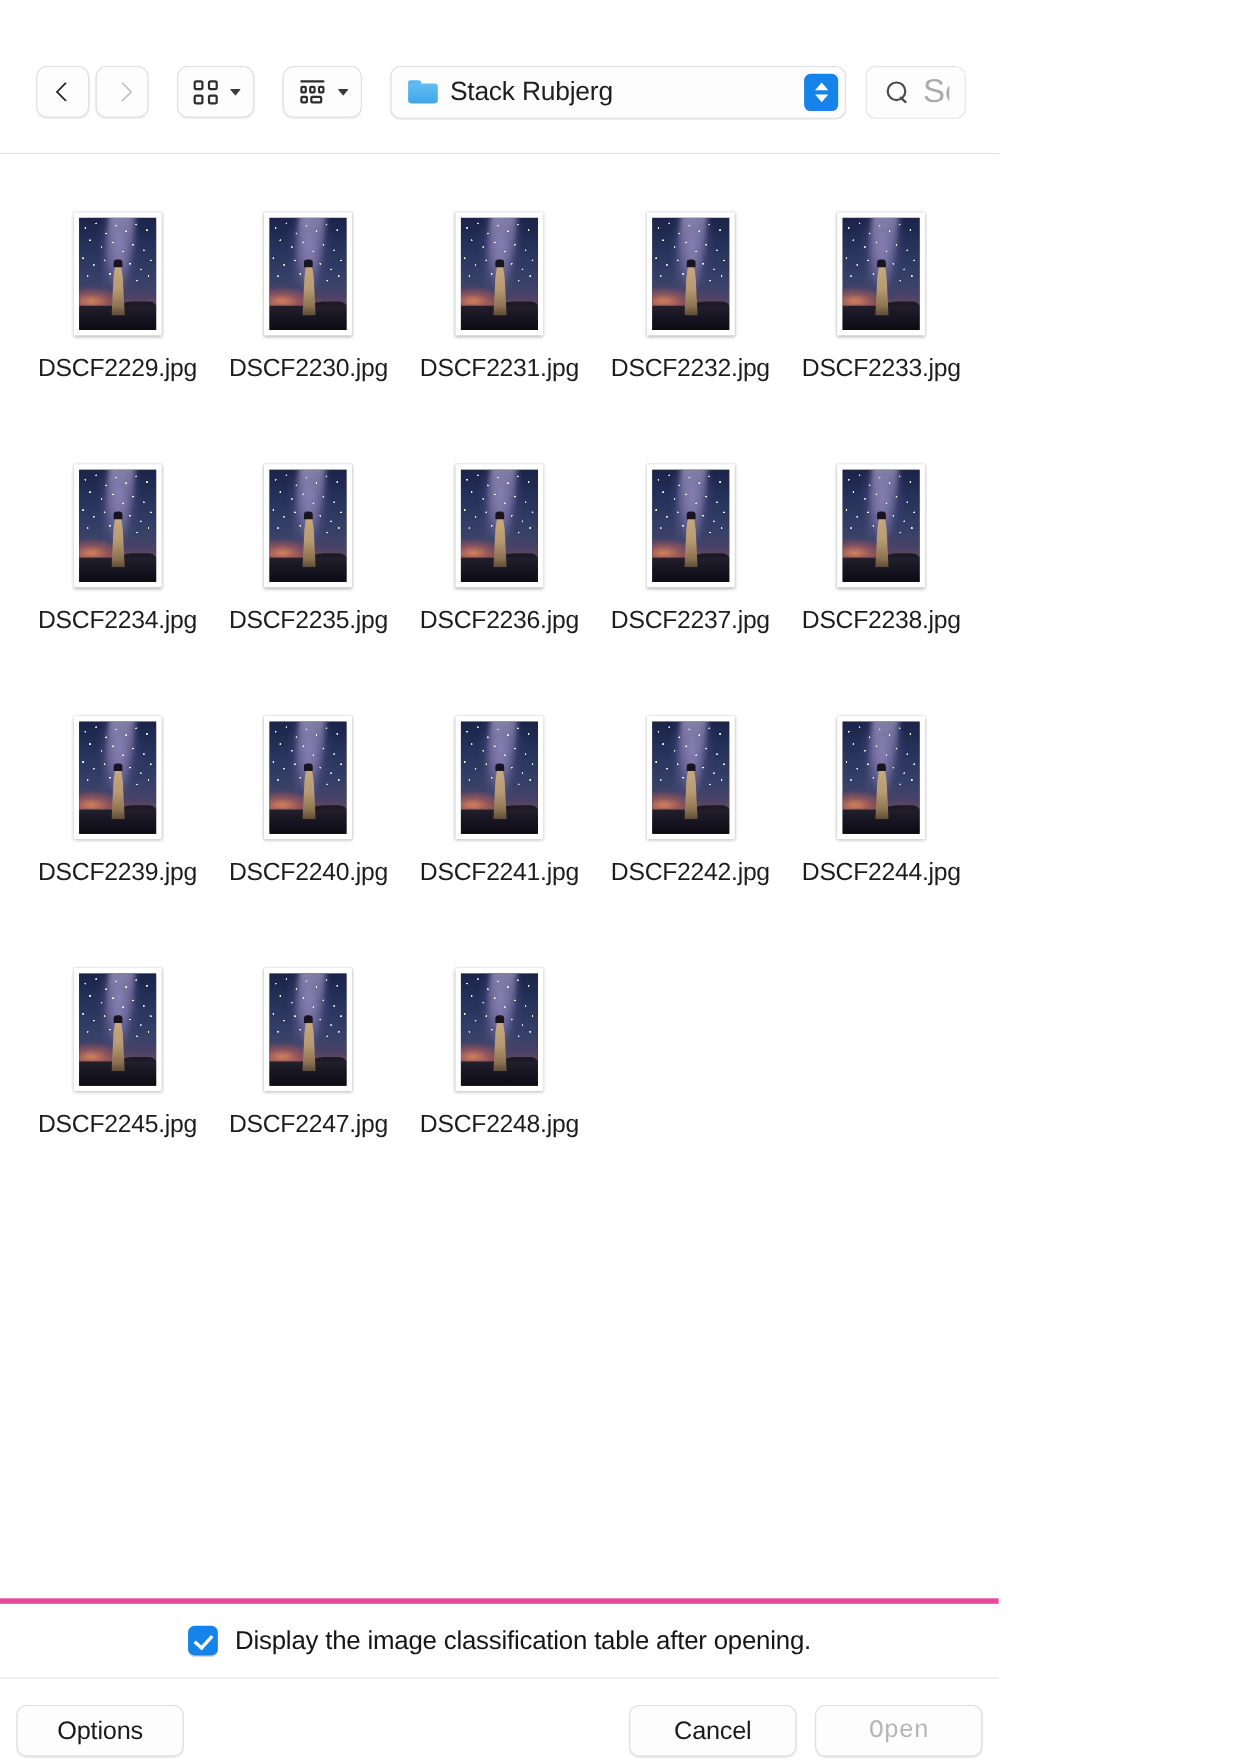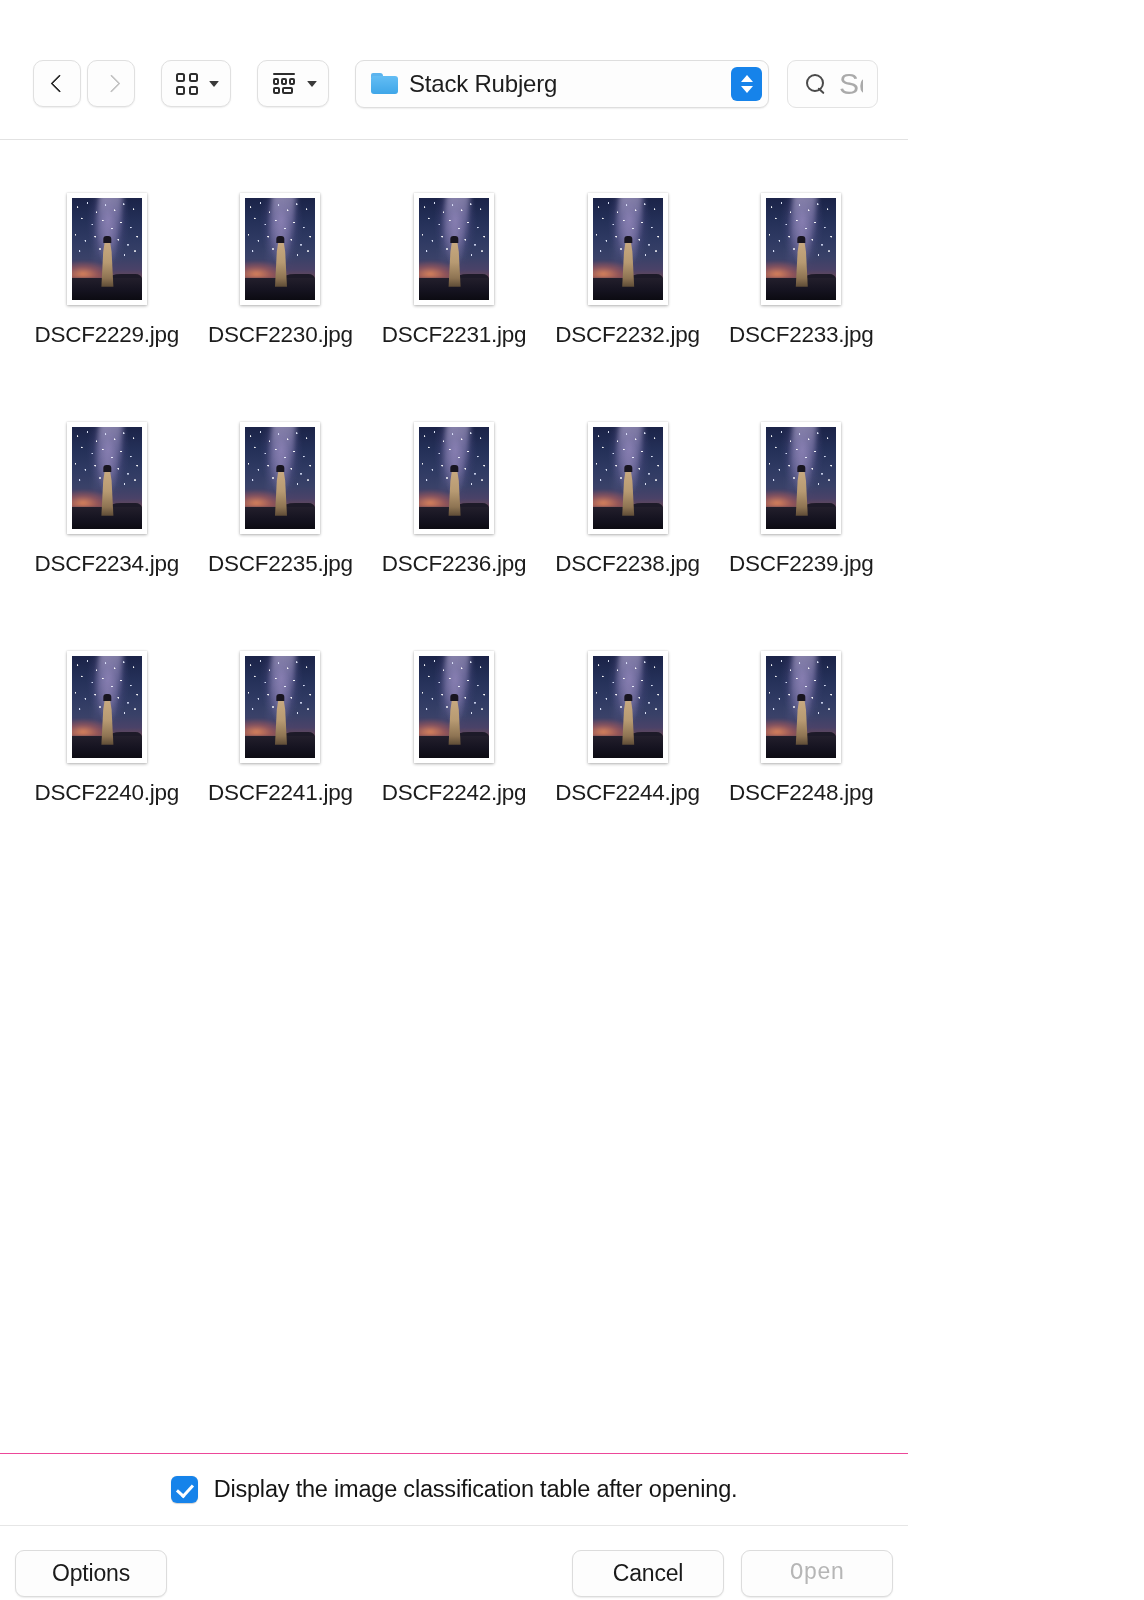--- a/index.html
+++ b/index.html
@@ -411,21 +411,21 @@
     white-space: nowrap;
   }
 
   
   .accessory-row {
     height: 72px;
     min-height: 72px;
     display: flex;
     align-items: center;
     justify-content: center;
-    border-top: 1px solid #ec4899;
+    border-top: 5px solid #ec4899;
     background: #ffffff;
   }
 
   .checkbox-line {
     display: flex;
     align-items: center;
     gap: 16px;
   }
 
   .checkbox {
@@ -703,20 +703,37 @@
                 <div class="milky"></div>
                 <div class="stars"></div>
                 <div class="glow"></div>
                 <div class="ridge"></div>
                 <div class="ground"></div>
                 <div class="tower"></div>
                 <div class="tower-cap"></div>
               </div>
             </div>
           </div>
+          <div class="file-label">DSCF2237.jpg</div>
+        </div>
+        <div class="file-cell">
+          <div class="thumb-wrap">
+            <div class="photo-frame">
+              <div class="photo">
+                <div class="sky"></div>
+                <div class="milky"></div>
+                <div class="stars"></div>
+                <div class="glow"></div>
+                <div class="ridge"></div>
+                <div class="ground"></div>
+                <div class="tower"></div>
+                <div class="tower-cap"></div>
+              </div>
+            </div>
+          </div>
           <div class="file-label">DSCF2238.jpg</div>
         </div>
         <div class="file-cell">
           <div class="thumb-wrap">
             <div class="photo-frame">
               <div class="photo">
                 <div class="sky"></div>
                 <div class="milky"></div>
                 <div class="stars"></div>
                 <div class="glow"></div>
@@ -789,20 +806,54 @@
                 <div class="stars"></div>
                 <div class="glow"></div>
                 <div class="ridge"></div>
                 <div class="ground"></div>
                 <div class="tower"></div>
                 <div class="tower-cap"></div>
               </div>
             </div>
           </div>
           <div class="file-label">DSCF2244.jpg</div>
+        </div>
+        <div class="file-cell">
+          <div class="thumb-wrap">
+            <div class="photo-frame">
+              <div class="photo">
+                <div class="sky"></div>
+                <div class="milky"></div>
+                <div class="stars"></div>
+                <div class="glow"></div>
+                <div class="ridge"></div>
+                <div class="ground"></div>
+                <div class="tower"></div>
+                <div class="tower-cap"></div>
+              </div>
+            </div>
+          </div>
+          <div class="file-label">DSCF2245.jpg</div>
+        </div>
+        <div class="file-cell">
+          <div class="thumb-wrap">
+            <div class="photo-frame">
+              <div class="photo">
+                <div class="sky"></div>
+                <div class="milky"></div>
+                <div class="stars"></div>
+                <div class="glow"></div>
+                <div class="ridge"></div>
+                <div class="ground"></div>
+                <div class="tower"></div>
+                <div class="tower-cap"></div>
+              </div>
+            </div>
+          </div>
+          <div class="file-label">DSCF2247.jpg</div>
         </div>
         <div class="file-cell">
           <div class="thumb-wrap">
             <div class="photo-frame">
               <div class="photo">
                 <div class="sky"></div>
                 <div class="milky"></div>
                 <div class="stars"></div>
                 <div class="glow"></div>
                 <div class="ridge"></div>

